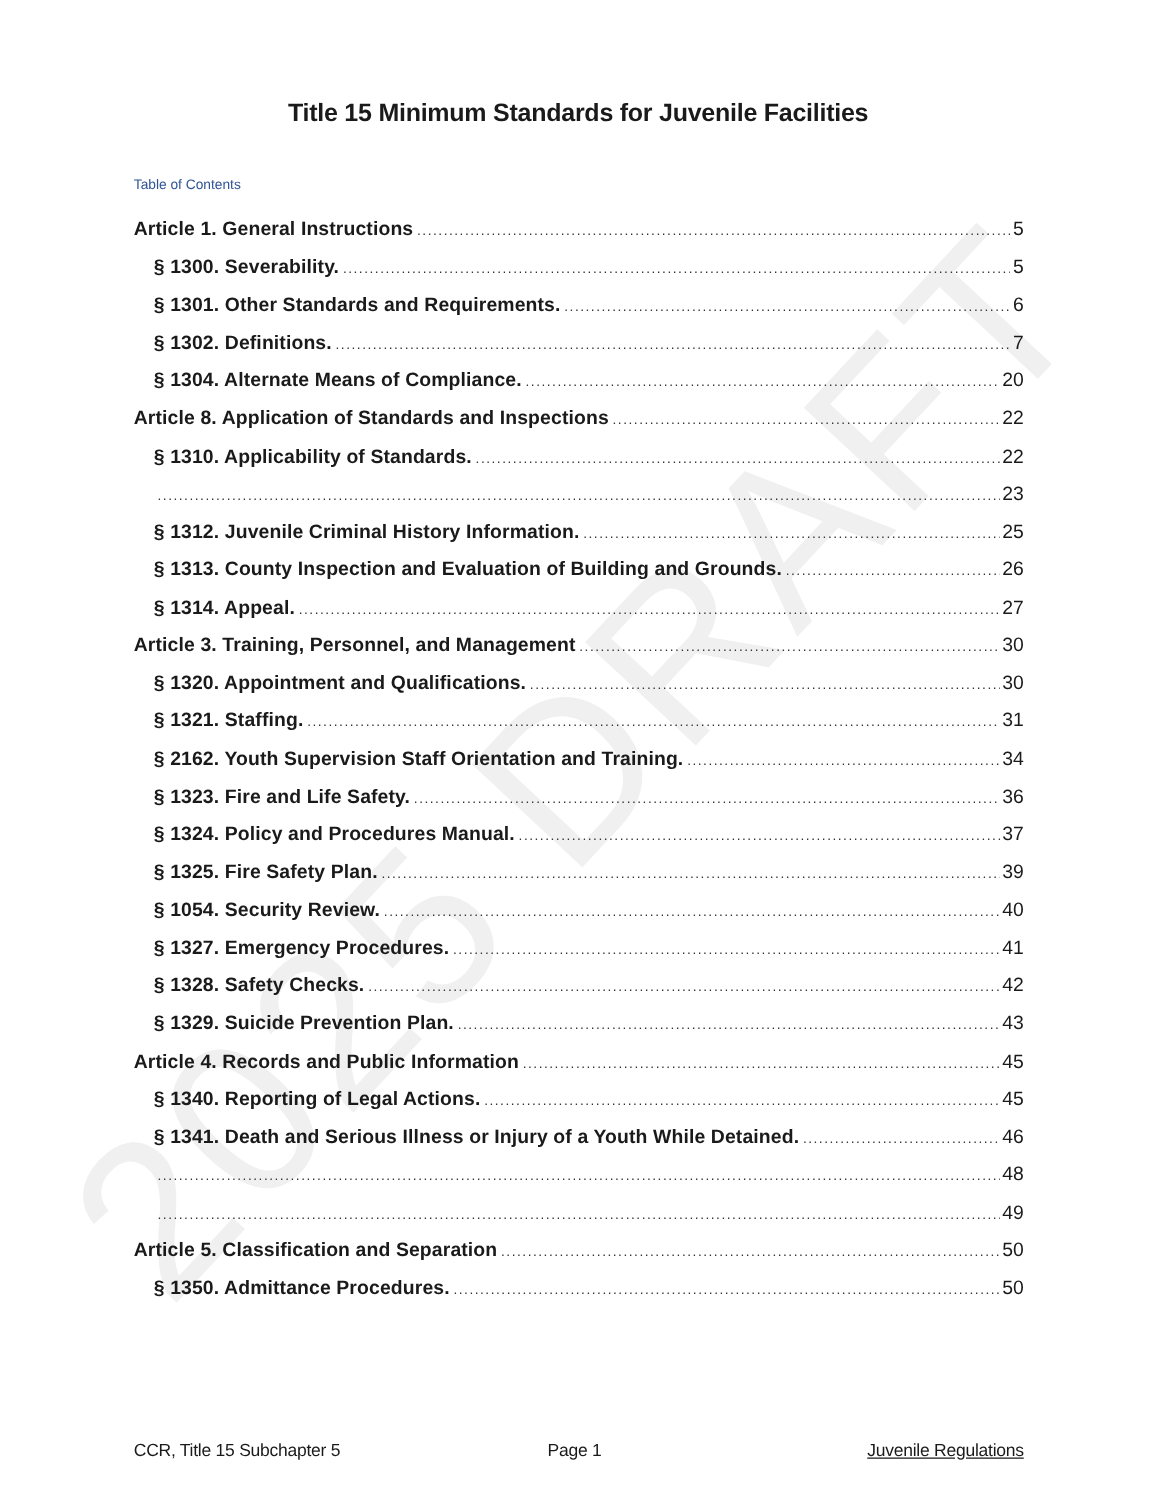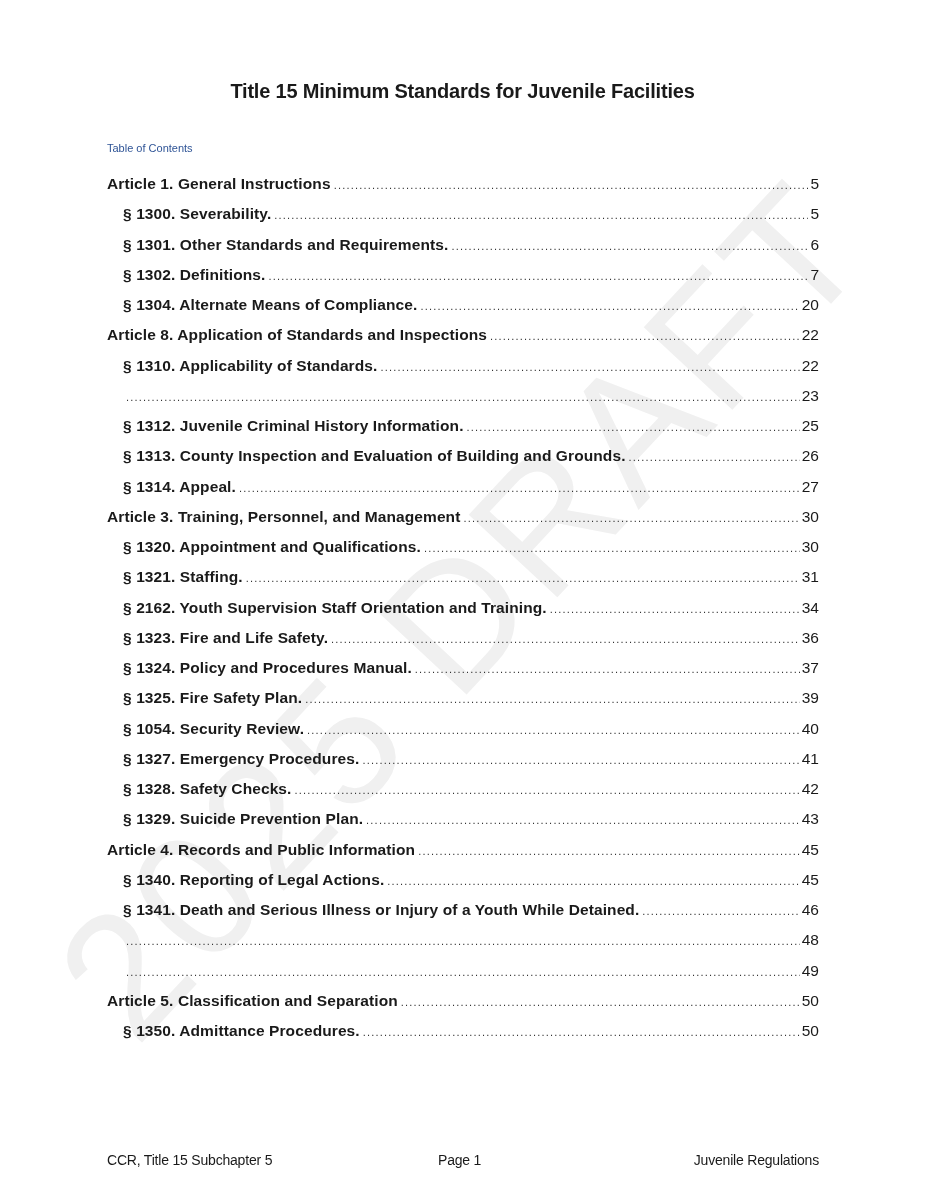--- a/index.html
+++ b/index.html
@@ -109,21 +109,21 @@
       top: 1152px;
       left: 107px;
       width: 712px;
       font-size: 14px;
       color: #1a1a1a;
       z-index: 1;
       letter-spacing: -0.2px;
     }
     .footer .left { position: absolute; left: 0; top: 0; }
     .footer .center { position: absolute; left: 331px; top: 0; }
-    .footer .right { position: absolute; right: 0; top: 0; }
+    .footer .right { position: absolute; right: 0; top: 0; text-decoration: underline; }
   </style>
 </head>
 <body>
 
 <div class="page">
 
   <div class="watermark">2025 DRAFT</div>
 
   <h1 class="doc-title" style="margin:0;">Title 15 Minimum Standards for Juvenile Facilities</h1>
 

